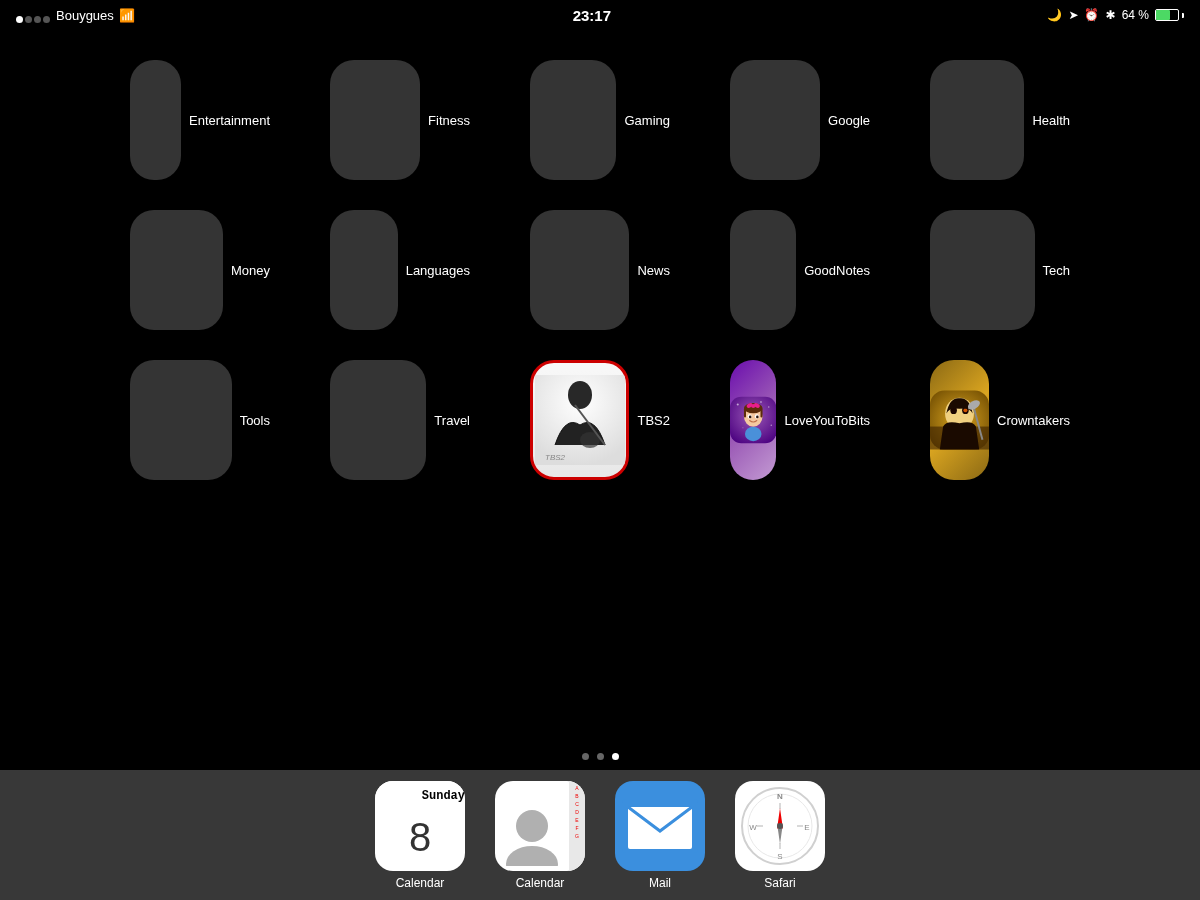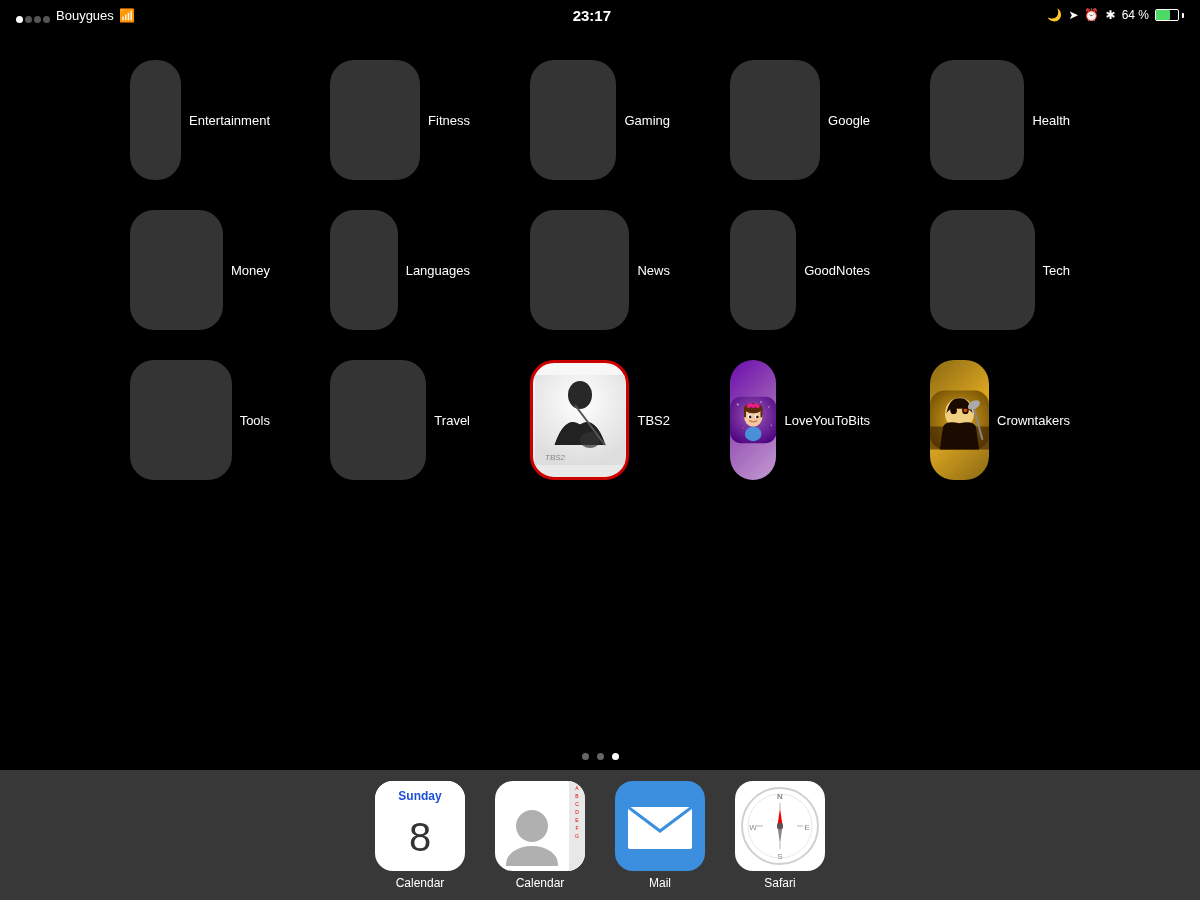--- a/index.html
+++ b/index.html
@@ -583,21 +583,21 @@
   <div class="page-dot inactive"></div>
   <div class="page-dot inactive"></div>
   <div class="page-dot active"></div>
 </div>
 
 <div id="dock">
 
 
   <div class="dock-item">
     <div class="dock-icon" style="background:#fff; flex-direction:column; align-items:stretch; border-radius:18px; overflow:hidden; justify-content:flex-start;">
-      <div style="background:#fff; text-align:center; color:#1d4ed8; font-size:12px; font-weight:600; padding:8px 0 2px;">Sunday</div>
+      <div style="background:#fff; text-align:right; color:#000000; font-size:12px; font-weight:600; padding:8px 0 2px;font-family:Liberation Mono, monospace;">Sunday</div>
       <div style="flex:1; display:flex; align-items:center; justify-content:center; color:#333; font-size:40px; font-weight:200;">8</div>
     </div>
     <span class="dock-label">Calendar</span>
   </div>
 
   <div class="dock-item">
     <div class="dock-icon" style="background:#fff; border-radius:18px; overflow:hidden; display:flex; flex-direction:row; align-items:stretch;">
       <div style="flex:1; display:flex; flex-direction:column; align-items:center; justify-content:flex-end; padding-bottom:5px;">
         <svg width="52" height="60" viewBox="0 0 52 60">
           <circle cx="26" cy="20" r="16" fill="#b0b0b0"></circle>

